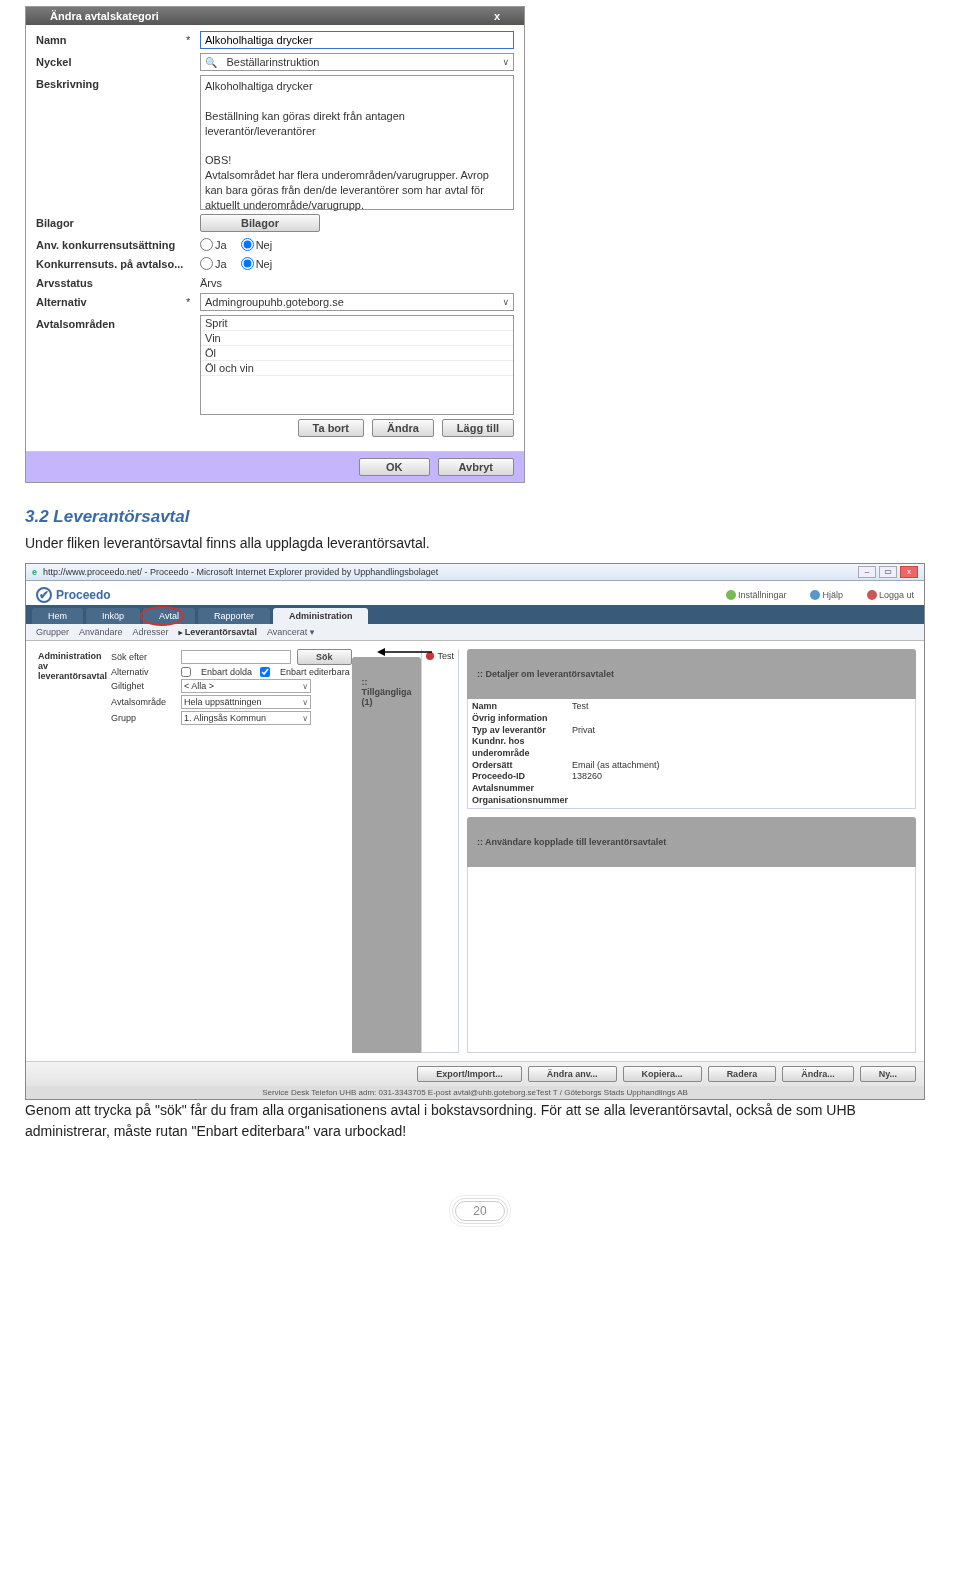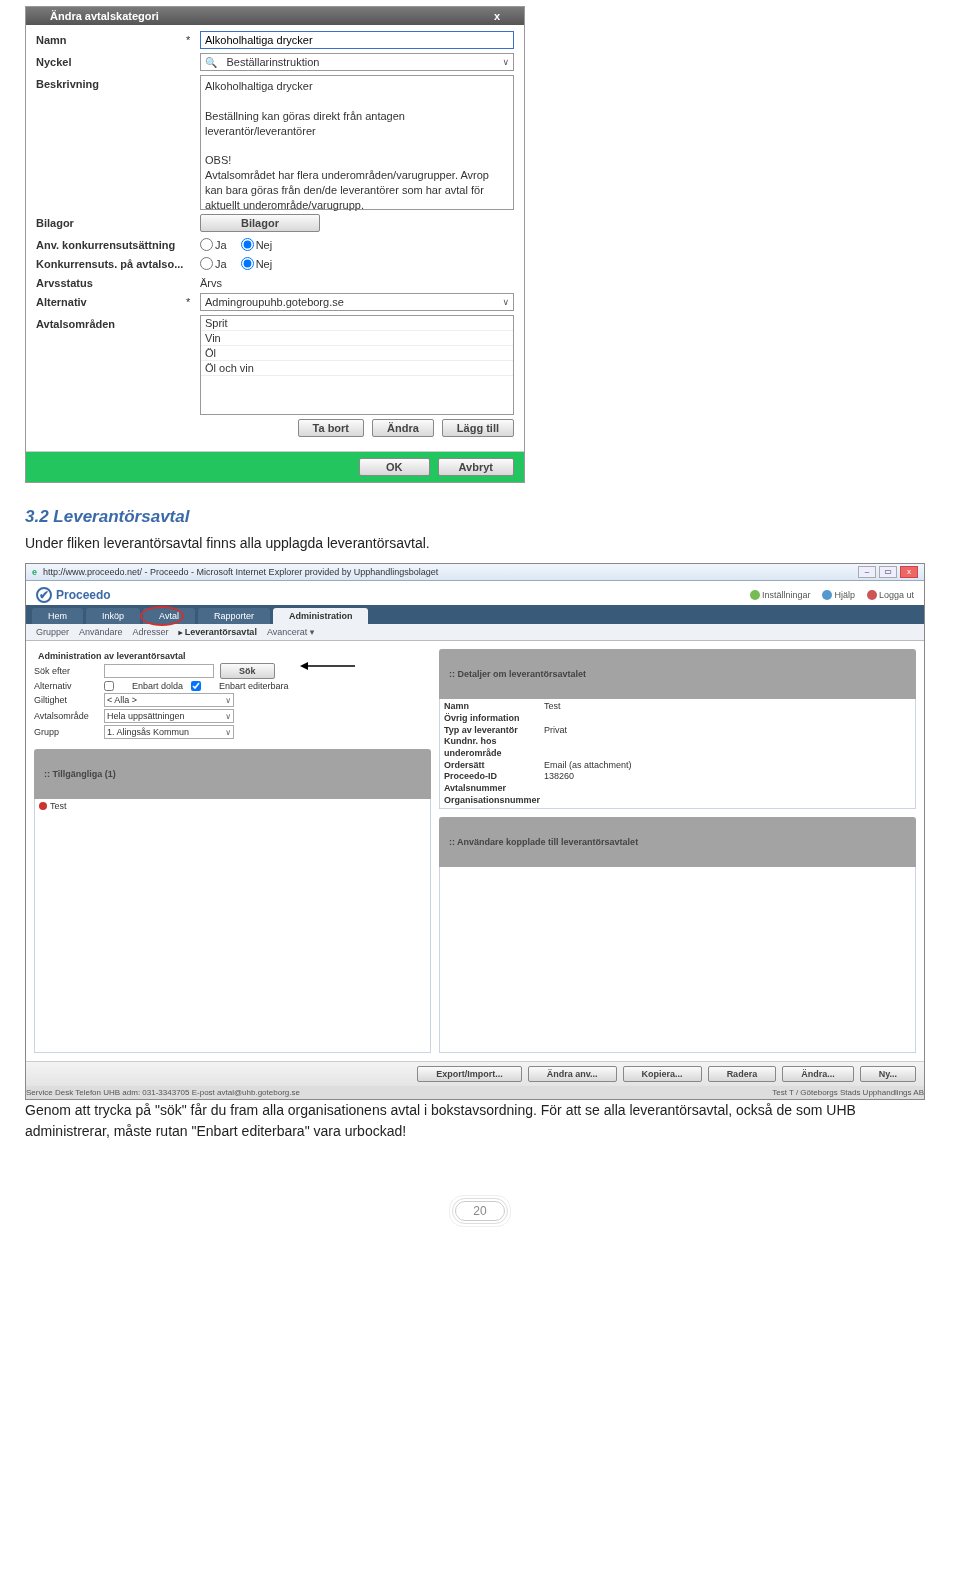--- a/index.html
+++ b/index.html
@@ -85,21 +85,21 @@
     font-size: 11px;
   }
   .listbox div { padding: 1px 4px; border-bottom: 1px solid #eee; }
   .btnrow { display: flex; justify-content: flex-end; gap: 8px; margin-top: 4px; }
   .bottom-btn-row {
     border-top: 1px solid #ccc;
     padding: 6px 10px;
     display: flex;
     justify-content: flex-end;
     gap: 8px;
-    background: #22c55e;
+    background: #c4b5fd;
   }
 
   
   h2.doc-heading {
     font-family: "Arial", sans-serif;
     font-style: italic;
     color: #3a6aa8;
     font-size: 17px;
     margin: 24px 0 6px;
     font-weight: bold;
@@ -133,21 +133,21 @@
     padding: 6px 10px 2px;
     display: flex;
     justify-content: space-between;
     align-items: center;
   }
   .proc-logo { display: flex; align-items: center; gap: 4px; font-size: 12px; font-weight: bold; color: #3a6aa8; }
   .proc-logo .logo-circle {
     width: 16px; height: 16px; border: 2px solid #3a6aa8; border-radius: 50%;
     display: inline-flex; align-items: center; justify-content: center;
   }
-  .user-links { display: flex; gap: 12px; font-size: 9px; color: #555; align-items: center; }
+  .user-links { display: flex; gap: 24px; font-size: 9px; color: #555; align-items: center; }
   .user-links span { display: flex; align-items: center; gap: 2px; }
   .dot { width: 10px; height: 10px; border-radius: 50%; display: inline-block; }
 
   .tab-row {
     display: flex;
     background: #3a5a7a;
     padding-left: 6px;
     padding-top: 3px;
     gap: 3px;
   }
@@ -178,21 +178,21 @@
     display: flex;
     gap: 10px;
     font-size: 9px;
     color: #556;
   }
   .subnav .sn { cursor: pointer; }
   .subnav .sn.active { font-weight: bold; color: #333; }
   .subnav .sn.active::before { content: "▸ "; font-size: 8px; }
 
   .admin-body { display: flex; padding: 8px; gap: 8px; min-height: 420px; }
-  .admin-left { flex: 0 0 45%; display: flex; flex-direction: column; }
+  .admin-left { flex: 0 0 45%; display: flex; }
   .admin-right { flex: 1; display: flex; flex-direction: column; }
 
   .section-h {
     font-weight: bold;
     font-size: 9px;
     padding: 2px 4px;
     color: #333;
   }
   .search-grid { font-size: 9px; }
   .search-grid .srow { display: flex; align-items: center; margin-bottom: 2px; }
@@ -229,21 +229,21 @@
     position: relative;
   }
   .arrow-annot {
     position: absolute;
     left: 80px;
     top: 2px;
     width: 60px;
     height: 1px;
   }
   .arrow-annot svg { position: absolute; top: -8px; left: 0; }
-  .chk { display: inline-flex; align-items: center; gap: 18px; }
+  .chk { display: inline-flex; align-items: center; gap: 10px; }
   .chk input { width: 10px; height: 10px; }
 
   .panel-head {
     background: #a3a3a3;
     border: 4px solid #a3a3a3;
     border-radius: 3px 3px 0 0;
     padding: 16px 6px;
     font-weight: bold;
     font-size: 9px;
     color: #444;
@@ -267,25 +267,25 @@
   .admin-footer {
     border-top: 1px solid #ccc;
     background: linear-gradient(#f4f4f4,#e4e4e4);
     padding: 4px 8px;
     display: flex;
     justify-content: flex-end;
     gap: 6px;
   }
   .status-bar {
     background: #ddd;
-    padding: 2px 0;
+    padding: 2px 6px;
     font-size: 8px;
     color: #555;
     display: flex;
-    justify-content: space-between;
+    justify-content: center;
   }
 
   
   .para2 { margin-top: 30px; }
 
   .page-num {
     margin: 60px auto 0;
     width: 50px;
     text-align: center;
     font-size: 12px;

